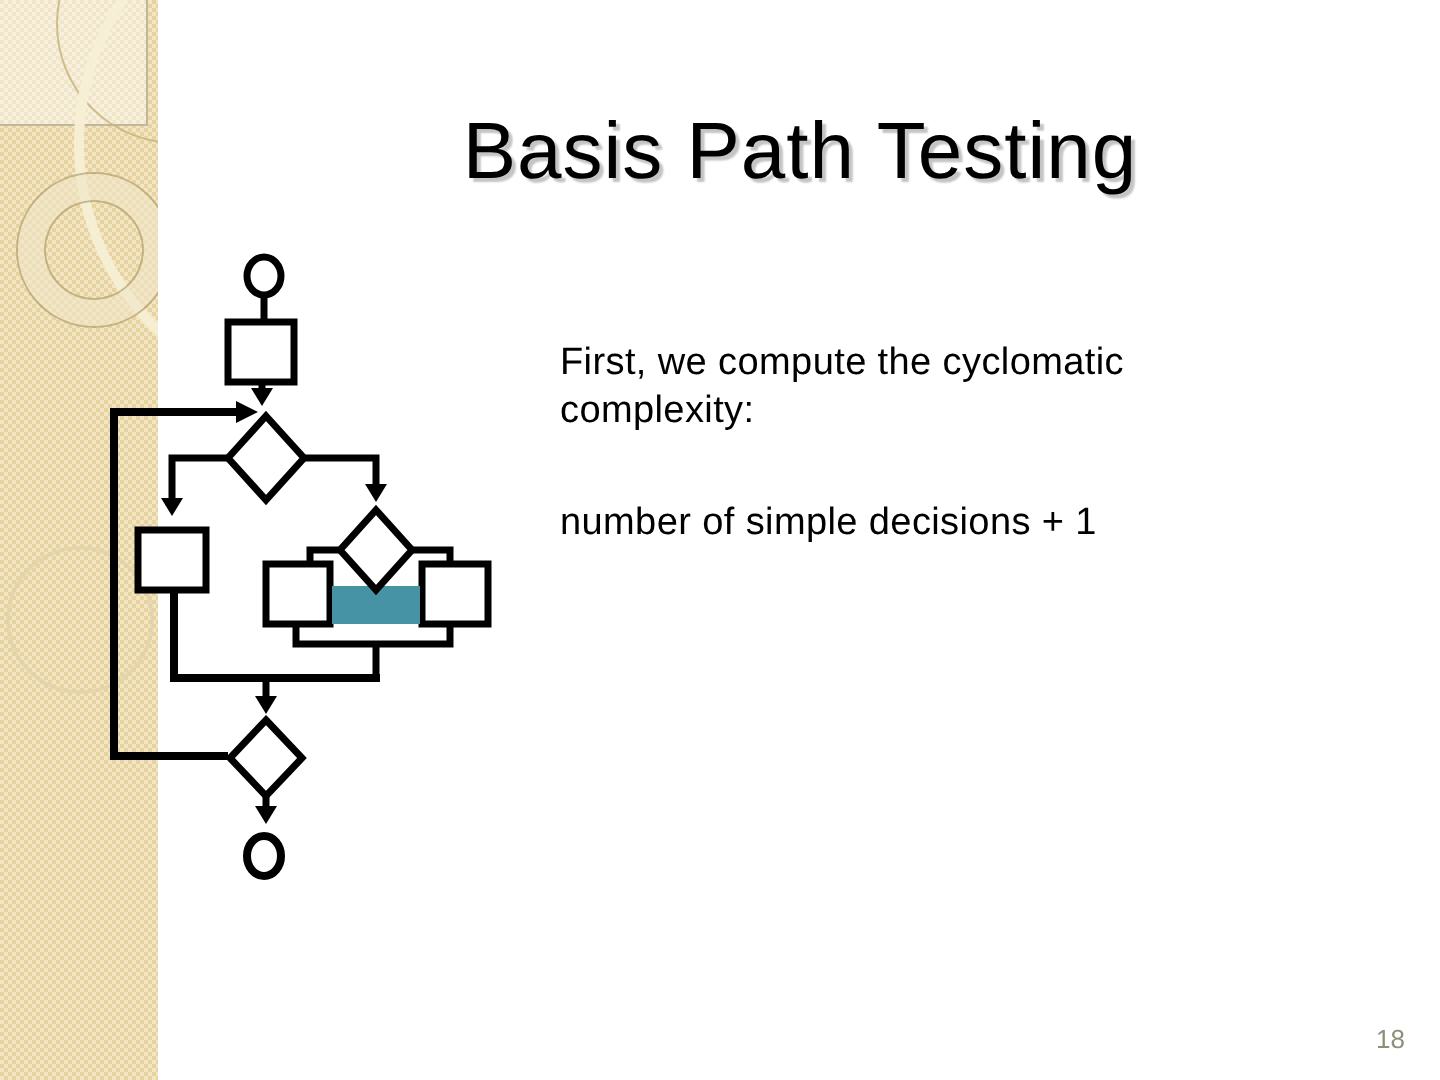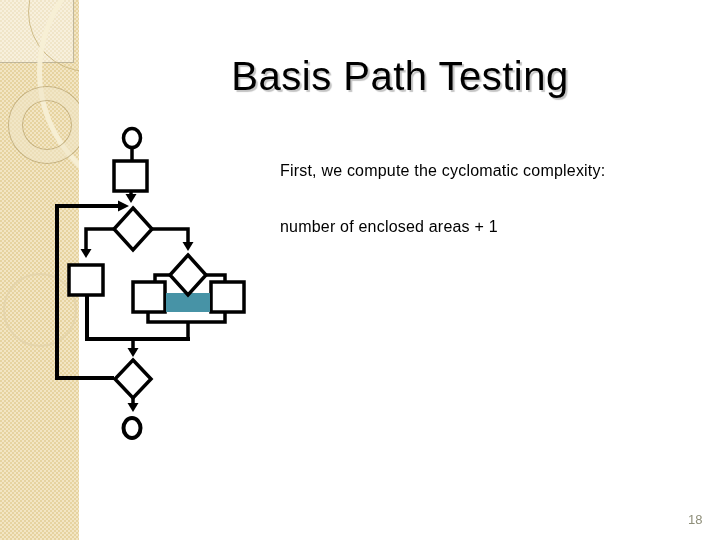--- a/index.html
+++ b/index.html
@@ -63,23 +63,23 @@
   
   #flowchart {
     position: absolute;
     left: 0; top: 0;
     width: 720px; height: 540px;
     pointer-events: none;
   }
   
   .body-text {
     position: absolute;
-    left: 280px; top: 159px;
+    left: 280px; top: 170px;
     width: 360px;
-    font-size: 16px;
+    font-size: 19px;
     line-height: 24px;
     letter-spacing: 0.2px;
   }
   .body-text p { margin: 0 0 32px 0; }
   .body-text p.indent { padding-left: 35px; }
   
   .page-number {
     position: absolute;
     left: 688px; top: 512px;
     font-size: 13px;
@@ -129,18 +129,18 @@
       <line x1="133" y1="339" x2="133" y2="349" stroke="#000000" stroke-width="3.5"></line>
       <polygon points="133,357 127.5,348 138.5,348" fill="#000000"></polygon>
       <polygon points="133,360 151,379 133,398 115,379" fill="#ffffff" stroke="#000000" stroke-width="3.5"></polygon>
       <line x1="133" y1="398" x2="133" y2="404" stroke="#000000" stroke-width="3.5"></line>
       <polygon points="133,412 127.5,403 138.5,403" fill="#000000"></polygon>
       <ellipse cx="132" cy="428" rx="8.5" ry="10" fill="#ffffff" stroke="#000000" stroke-width="4"></ellipse>
     </svg>
 
   <div class="body-text">
     <p>First, we compute the cyclomatic complexity:</p>
-    <p>number of enclosed areas + 1</p>
+    <p>number of simple decisions + 1</p>
   </div>
 
   <div class="page-number">18</div>
 
 </div>
 
 </body></html>

